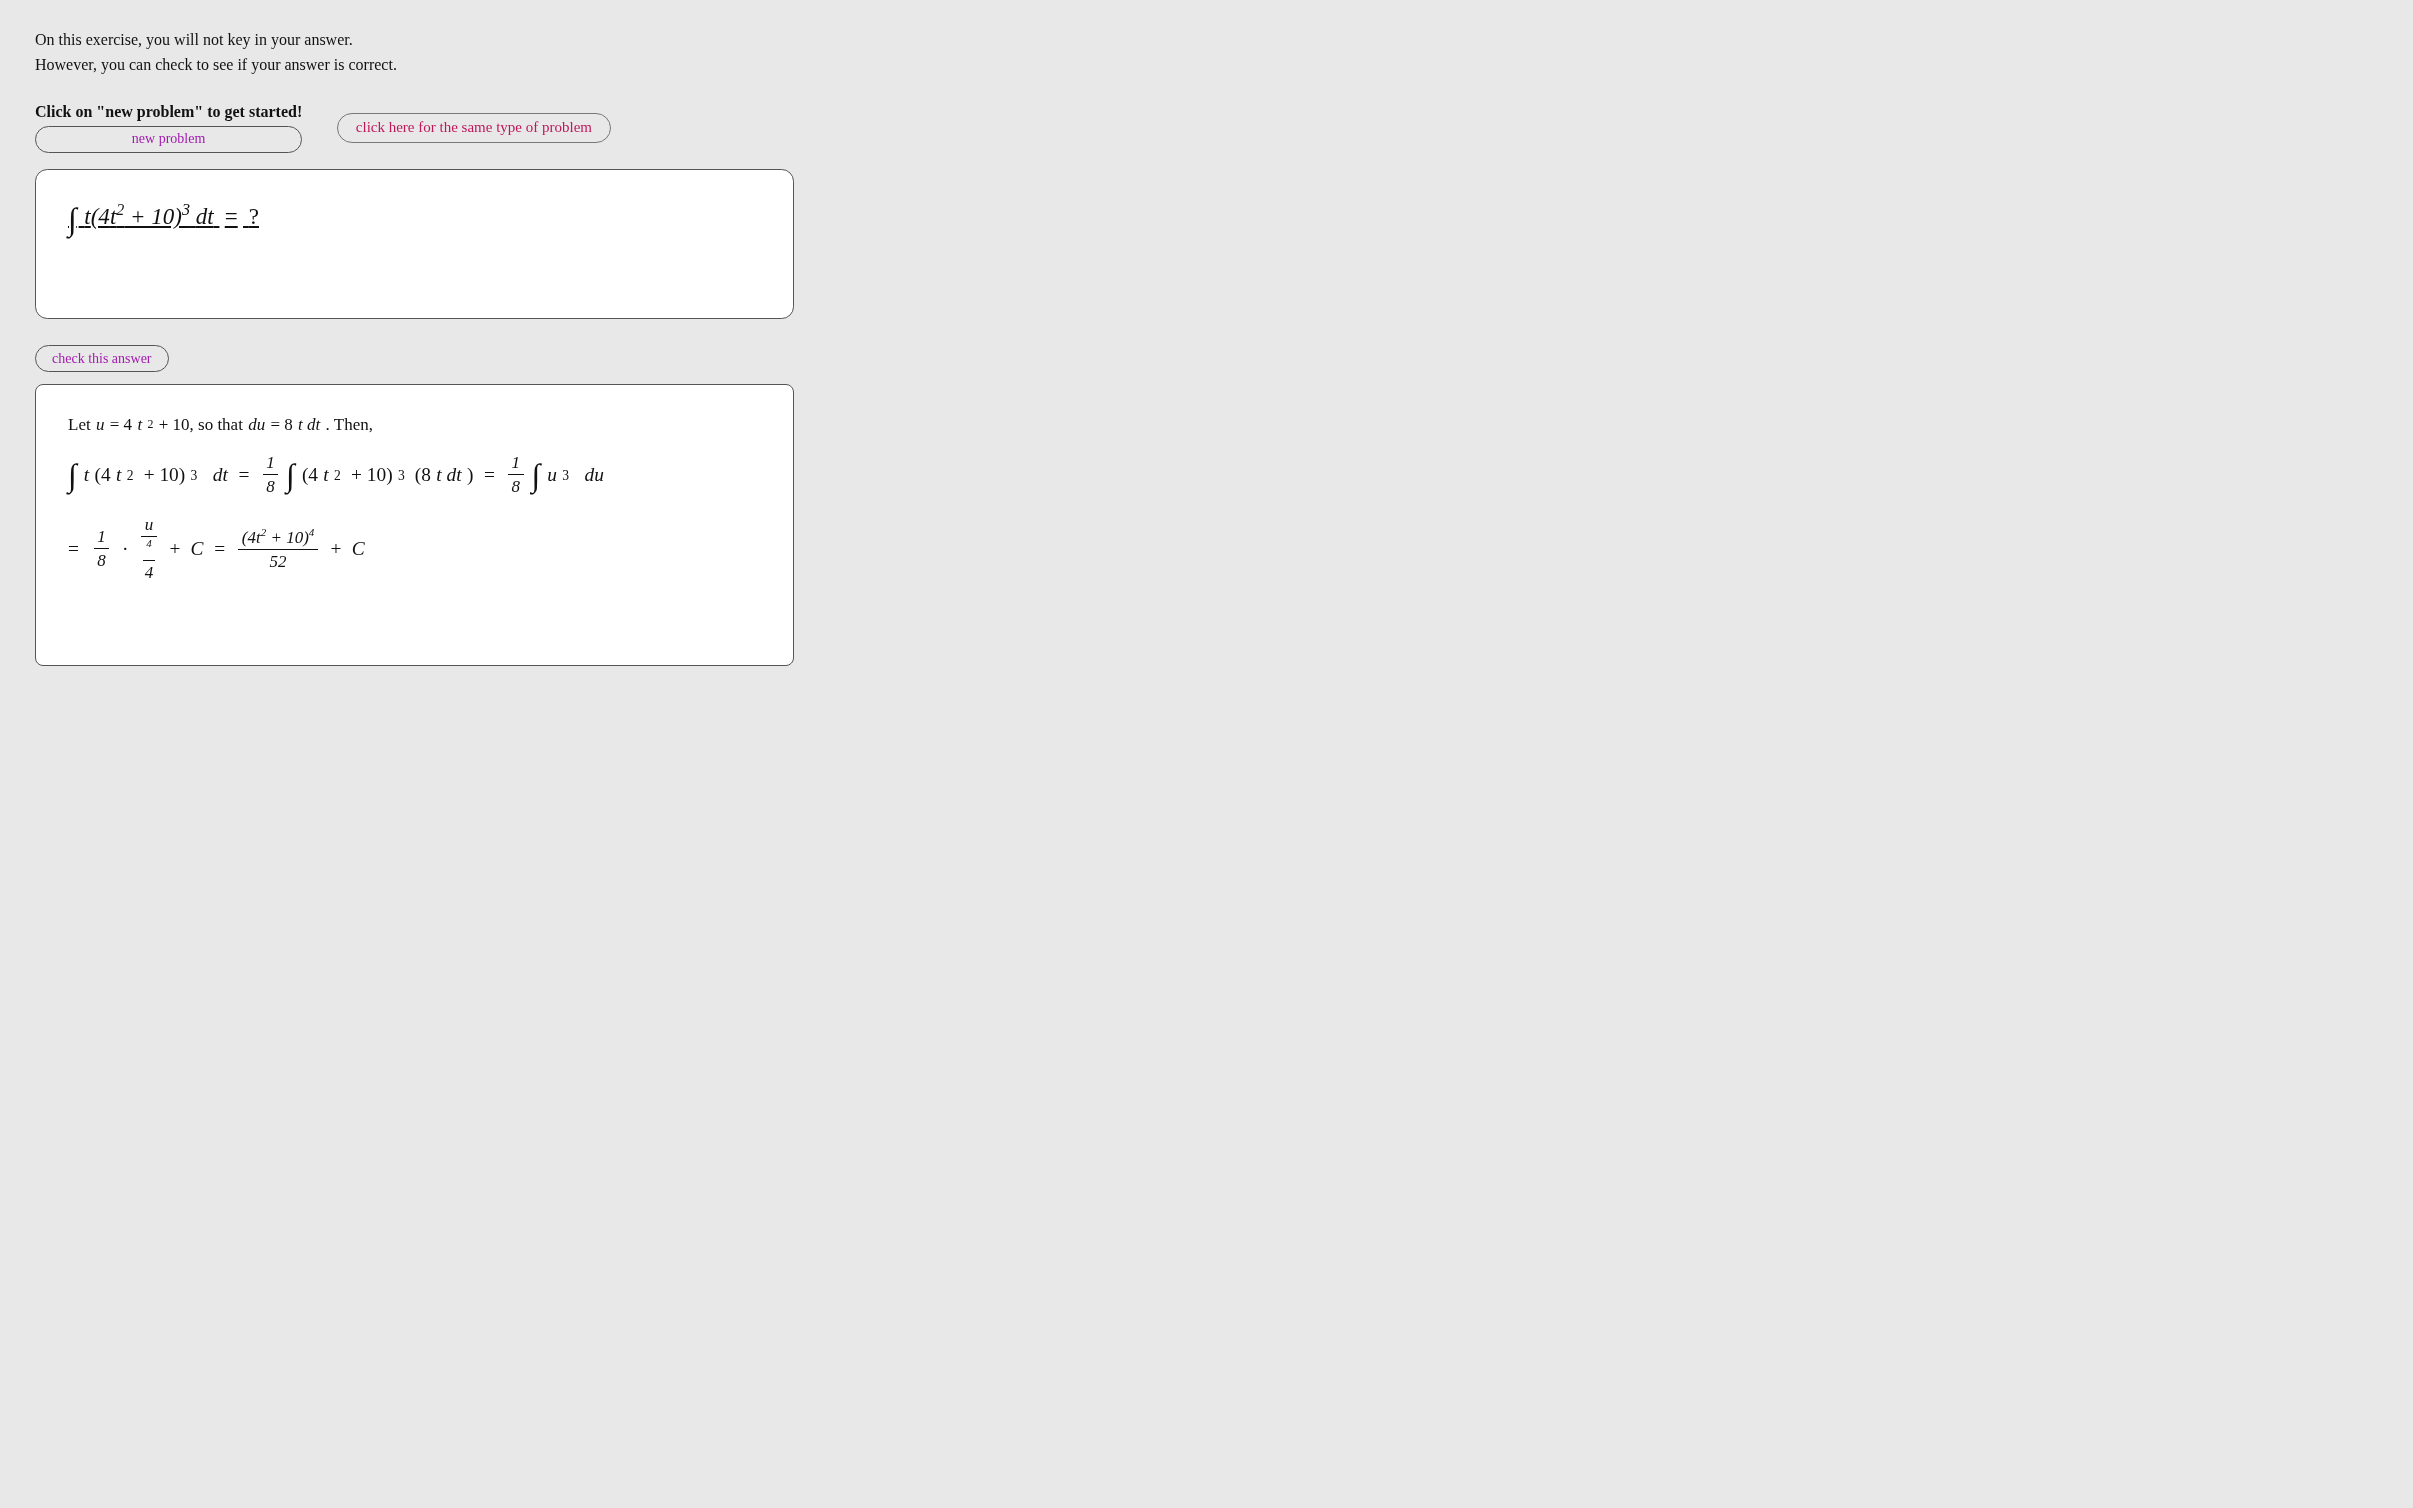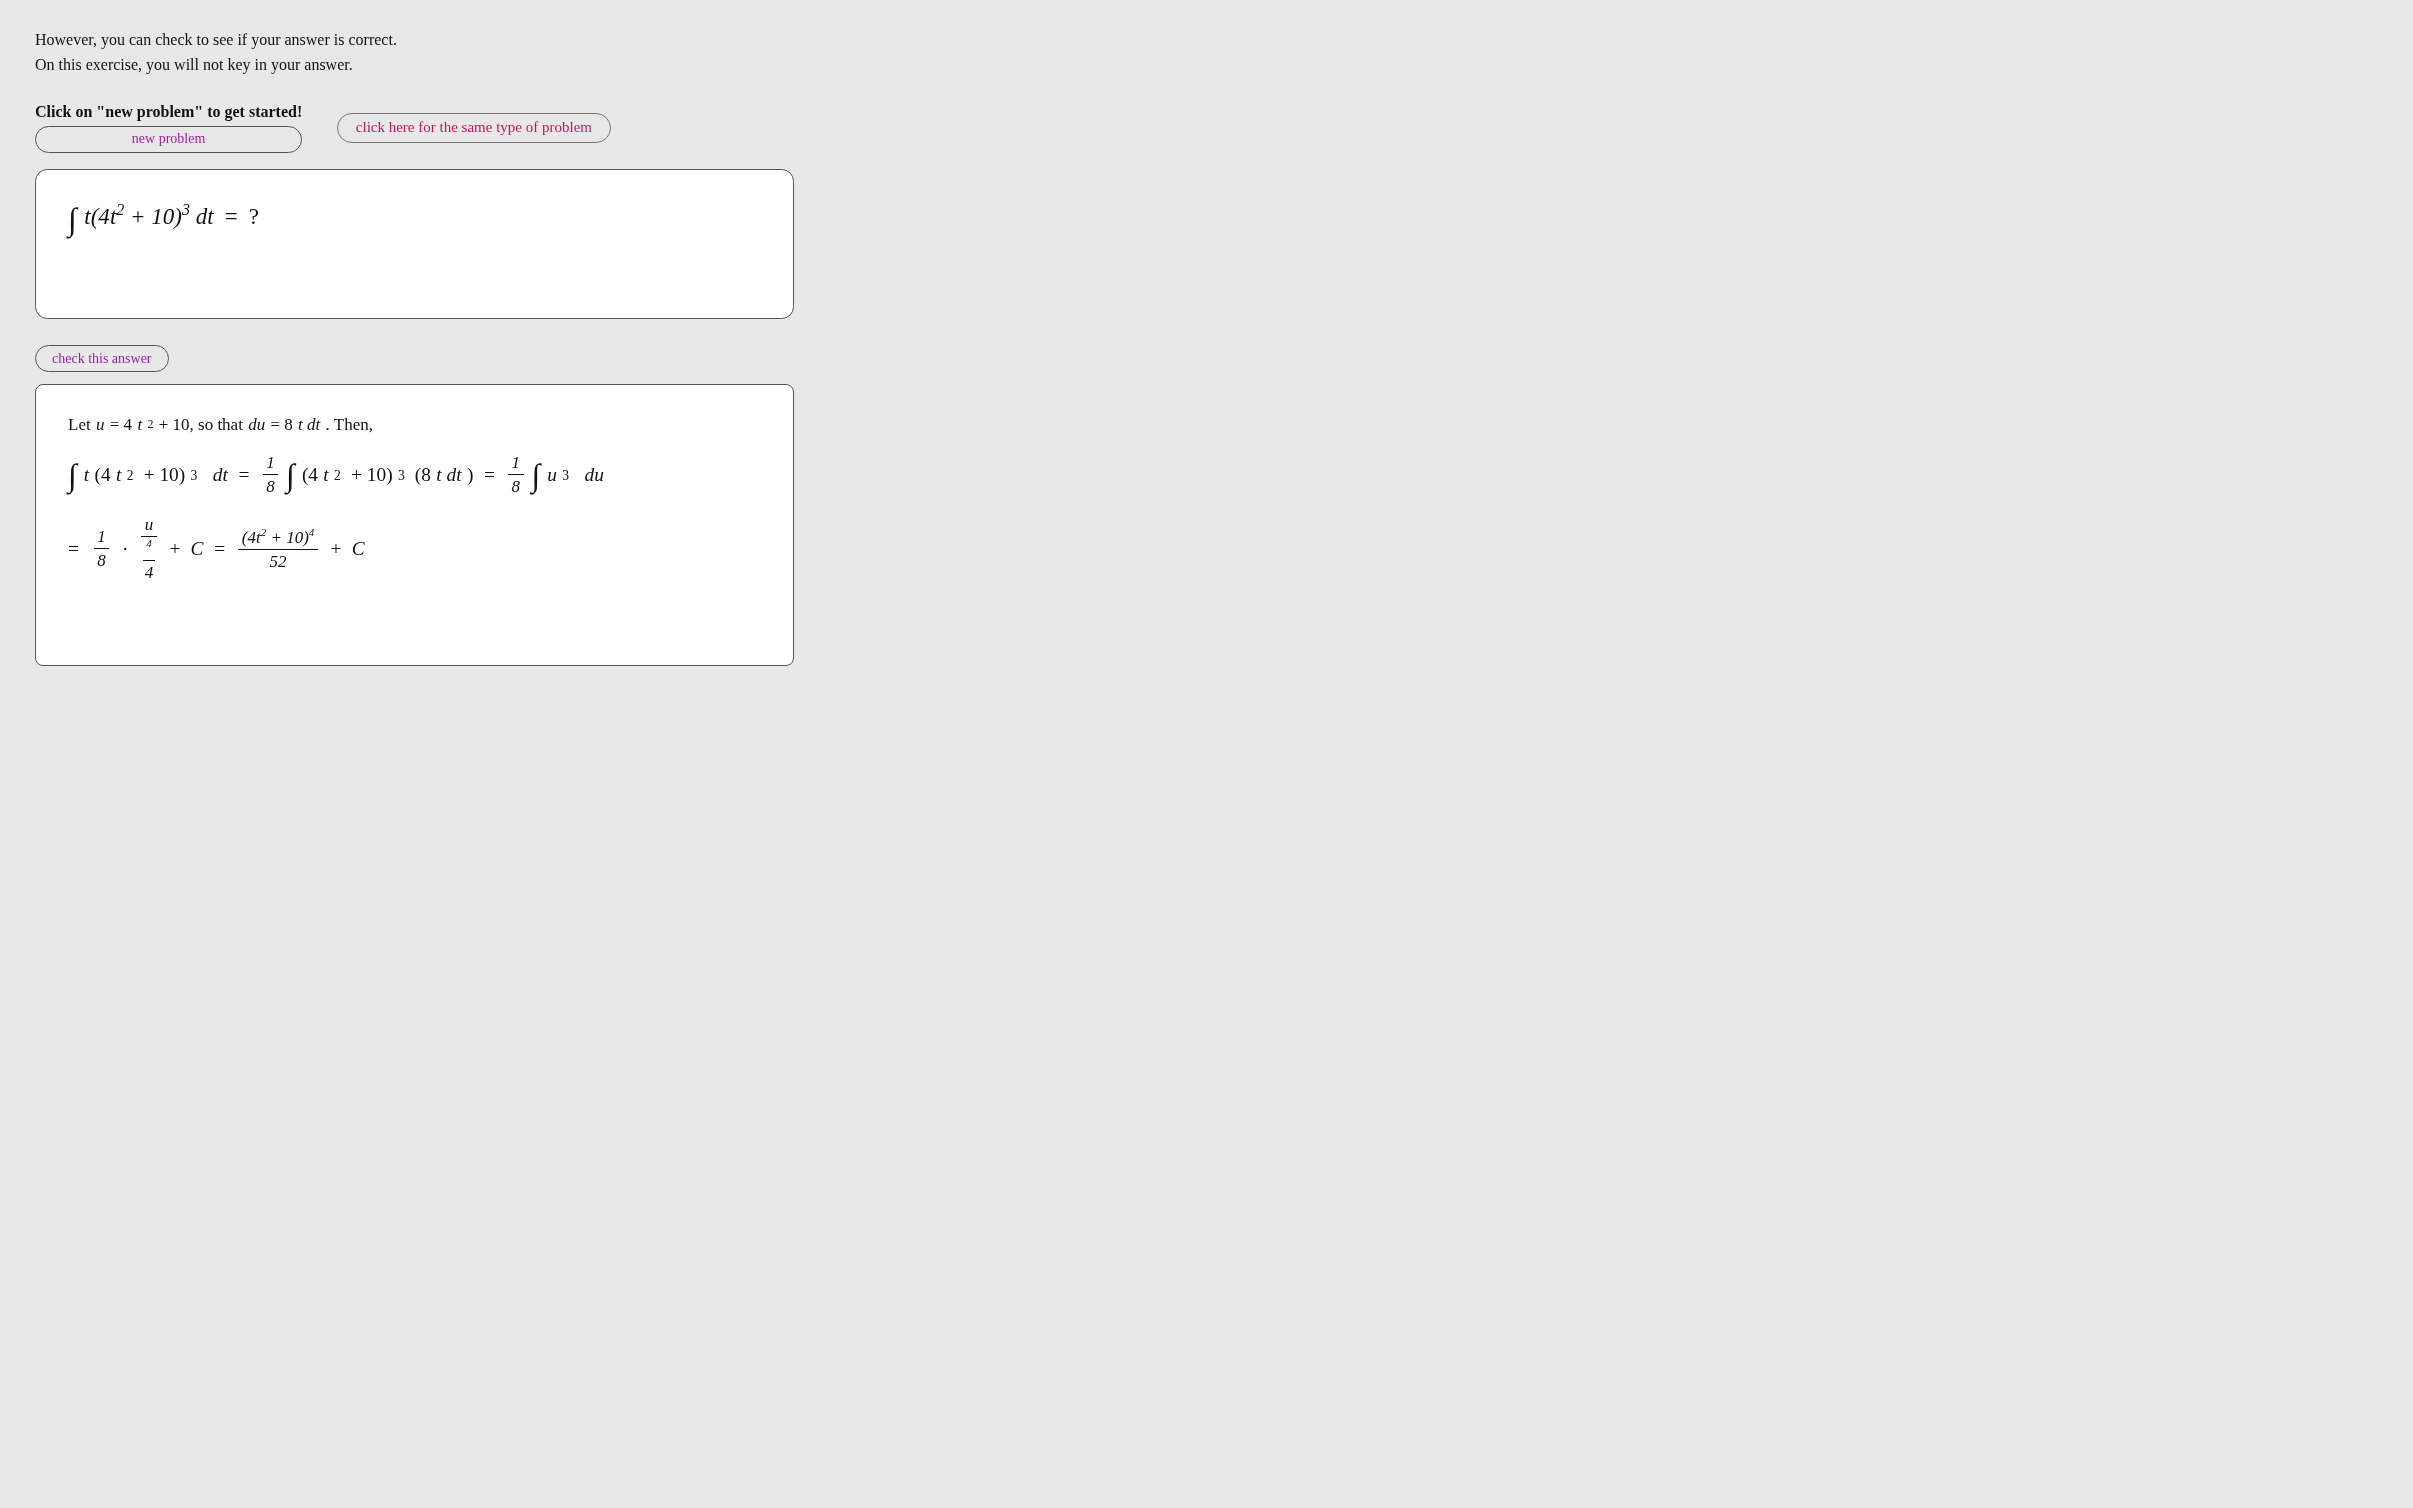--- a/index.html
+++ b/index.html
@@ -66,20 +66,21 @@
       margin-bottom: 26.5px;
       max-width: 759px;
       min-height: 150px;
     }
 
     .math-display {
       font-size: 23px;
       font-family: 'Times New Roman', serif;
       font-style: italic;
       line-height: 1.8;
+      text-decoration: underline;
     }
 
     .check-answer-btn-wrap {
       margin-bottom: 12.3px;
     }
 
     .answer-box {
       border: 1.8px solid #555;
       border-radius: 8px;
       background: #fff;
@@ -151,22 +152,22 @@
 
     .controls-left {
       display: flex;
       flex-direction: column;
     }
   </style>
 </head>
 <body>
 
 <div class="intro-text">
+  <div>On this exercise, you will not key in your answer.</div>
   <div>However, you can check to see if your answer is correct.</div>
-  <div>On this exercise, you will not key in your answer.</div>
 </div>
 
 <div class="controls-row">
   <div class="controls-left">
     <div class="new-problem-label">Click on "new problem" to get started!</div>
     <button class="btn-oval">new problem</button>
   </div>
   <button class="same-type-btn">click here for the same type of problem</button>
 </div>
 

